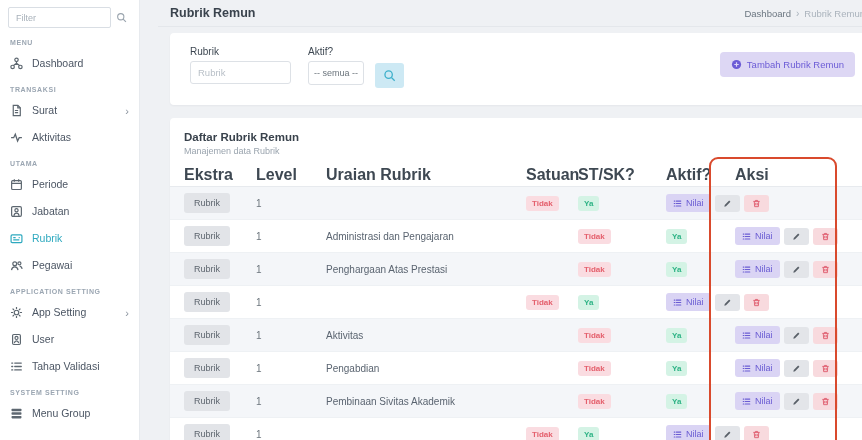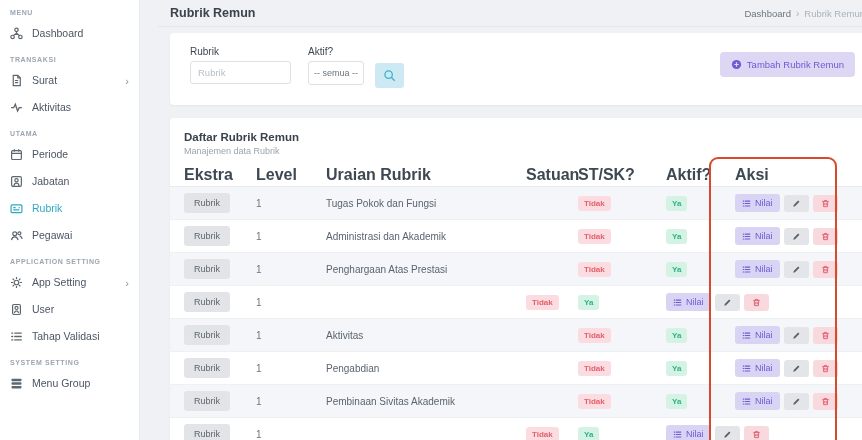--- a/index.html
+++ b/index.html
@@ -118,20 +118,29 @@
   .annotation-rect {
     position:absolute; left:709px; top:157px; width:128px; height:350px;
     border:2px solid #d94a2d; border-radius:9px;
     pointer-events:none; z-index:9;
   }
 </style>
 </head>
 <body>
 
 <div class="sidebar">
+  <div class="filter-row">
+    <input class="filter-input" type="text" placeholder="Filter" style="">
+    <span class="filter-search-icon">
+      <svg width="11" height="11" viewBox="0 0 12 12" fill="none" stroke="currentColor" stroke-width="1.2">
+          <circle cx="5.2" cy="5.2" r="3.4"></circle>
+          <path d="M7.8 7.8L10.8 10.8"></path>
+        </svg>
+    </span>
+  </div>
   <nav id="nav">
   <div class="nav-section">
     <div class="nav-section-label t-label">MENU</div>
     <div class="nav-items">
   <div class="nav-item">
     <span class="nav-icon">
               <svg viewBox="0 0 12 12" fill="none" stroke="currentColor" stroke-width="1.1">
                 <circle cx="6" cy="2.6" r="1.6"></circle>
                 <circle cx="2.4" cy="9.2" r="1.6"></circle>
                 <circle cx="9.6" cy="9.2" r="1.6"></circle>
@@ -322,54 +331,53 @@
       <div>Uraian Rubrik</div>
       <div>Satuan</div>
       <div>ST/SK?</div>
       <div>Aktif?</div>
       <div>Aksi</div>
     </div>
     <div id="tbody">
   <div class="trow">
     <div><button class="btn-ekstra t-ekstra">Rubrik</button></div>
     <div class="c-level t-level">1</div>
-    <div class="t-uraian">Tugas Pokok dan Fungsi</div>
-    <div class="t-satuan"></div>
-    <div><span class="badge badge-red t-stsk">Tidak</span></div>
-    <div><span class="badge badge-green t-aktif">Ya</span></div>
-    <div class="c-aksi">
-      <button class="btn-nilai">
-        <span style="display:flex">
-          <svg width="9" height="9" viewBox="0 0 12 12" fill="none" stroke="currentColor" stroke-width="1.4" stroke-linecap="round">
-                  <path d="M1.6 2.8h.9M4.4 2.8h6M1.6 6h.9M4.4 6h6M1.6 9.2h.9M4.4 9.2h6"></path>
-                </svg>
-        </span>
-        <span>Nilai</span>
-      </button>
-      <button class="btn-edit">
-        <span style="display:flex">
-          <svg width="9" height="9" viewBox="0 0 12 12">
-                  <path d="M1.8 10.2l.55-2.25L8.2 2.1l1.7 1.7-5.85 5.85-2.25.55z" fill="currentColor"></path>
-                </svg>
-        </span>
-      </button>
-      <button class="btn-delete">
-        <span style="display:flex">
-          <svg width="9" height="9" viewBox="0 0 12 12" fill="none" stroke="currentColor" stroke-width="1.2">
-                  <path d="M1.8 3.2h8.4M4.6 3.2V1.9h2.8v1.3M3 3.2l.5 7h5l.5-7M5 5.2v3.2M7 5.2v3.2"></path>
-                </svg>
-        </span>
-      </button>
-    </div>
-  </div>
-
-  <div class="trow">
-    <div><button class="btn-ekstra t-ekstra">Rubrik</button></div>
-    <div class="c-level t-level">1</div>
-    <div class="t-uraian">Administrasi dan Akademik</div>
+    <div class="t-satuan"></div>
+    <div><span class="badge badge-red t-stsk">Tidak</span></div>
+    <div><span class="badge badge-green t-aktif">Ya</span></div>
+    <div class="c-aksi">
+      <button class="btn-nilai">
+        <span style="display:flex">
+          <svg width="9" height="9" viewBox="0 0 12 12" fill="none" stroke="currentColor" stroke-width="1.4" stroke-linecap="round">
+                  <path d="M1.6 2.8h.9M4.4 2.8h6M1.6 6h.9M4.4 6h6M1.6 9.2h.9M4.4 9.2h6"></path>
+                </svg>
+        </span>
+        <span>Nilai</span>
+      </button>
+      <button class="btn-edit">
+        <span style="display:flex">
+          <svg width="9" height="9" viewBox="0 0 12 12">
+                  <path d="M1.8 10.2l.55-2.25L8.2 2.1l1.7 1.7-5.85 5.85-2.25.55z" fill="currentColor"></path>
+                </svg>
+        </span>
+      </button>
+      <button class="btn-delete">
+        <span style="display:flex">
+          <svg width="9" height="9" viewBox="0 0 12 12" fill="none" stroke="currentColor" stroke-width="1.2">
+                  <path d="M1.8 3.2h8.4M4.6 3.2V1.9h2.8v1.3M3 3.2l.5 7h5l.5-7M5 5.2v3.2M7 5.2v3.2"></path>
+                </svg>
+        </span>
+      </button>
+    </div>
+  </div>
+
+  <div class="trow">
+    <div><button class="btn-ekstra t-ekstra">Rubrik</button></div>
+    <div class="c-level t-level">1</div>
+    <div class="t-uraian">Administrasi dan Pengajaran</div>
     <div class="t-satuan"></div>
     <div><span class="badge badge-red t-stsk">Tidak</span></div>
     <div><span class="badge badge-green t-aktif">Ya</span></div>
     <div class="c-aksi">
       <button class="btn-nilai">
         <span style="display:flex">
           <svg width="9" height="9" viewBox="0 0 12 12" fill="none" stroke="currentColor" stroke-width="1.4" stroke-linecap="round">
                   <path d="M1.6 2.8h.9M4.4 2.8h6M1.6 6h.9M4.4 6h6M1.6 9.2h.9M4.4 9.2h6"></path>
                 </svg>
         </span>

